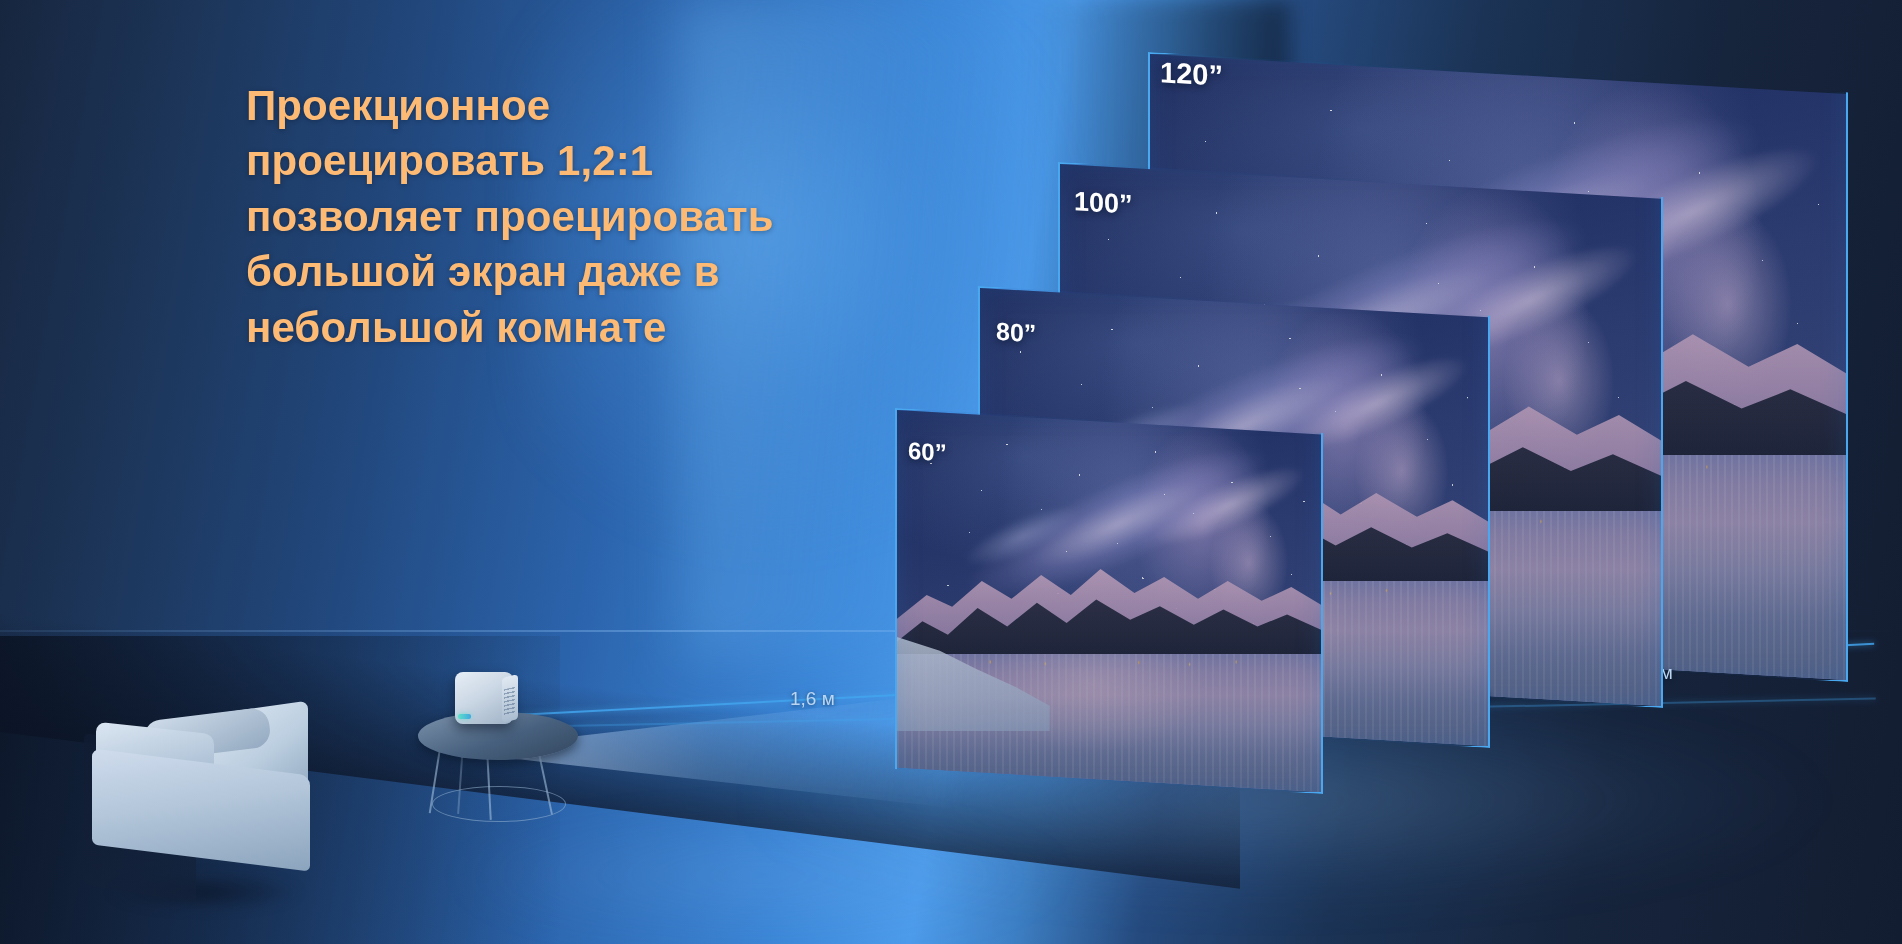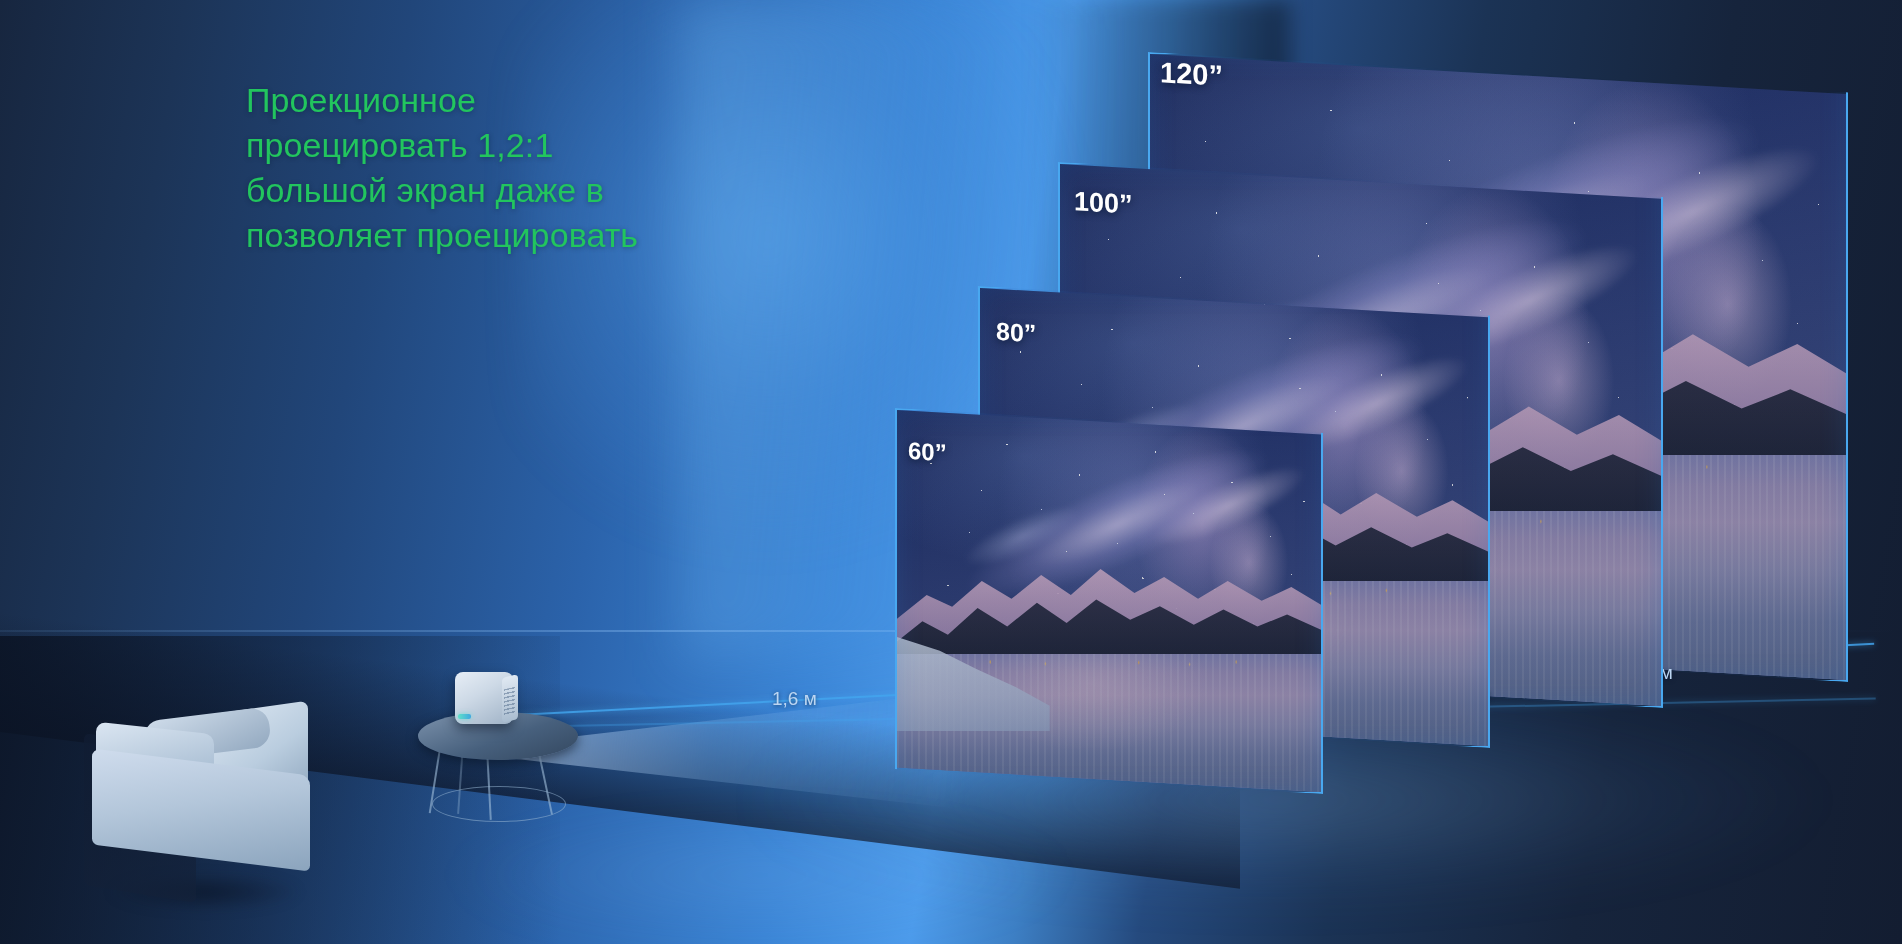--- a/index.html
+++ b/index.html
@@ -73,21 +73,21 @@
     filter:blur(20px);
   }
   .floor-darkleft{
     position:absolute;left:0;top:636px;width:560px;height:310px;
     background:linear-gradient(100deg,rgba(10,18,34,.82),rgba(12,22,40,.35) 60%,rgba(14,26,46,0));
   }
 
   
   .headline{
     position:absolute;left:246px;top:78px;width:640px;
-    color:#22c55e;font-weight:normal;font-size:34px;line-height:1.32;
+    color:#fdba74;font-weight:bold;font-size:42px;line-height:1.32;
     letter-spacing:.1px;
     text-shadow:0 1px 5px rgba(6,20,44,.38);
   }
   .headline div{white-space:nowrap;}
 
   
   .screen{position:absolute;}
   .screen .frame{
     position:absolute;inset:0;
     border:2px solid #49a8f0;
@@ -281,22 +281,23 @@
   <div class="floor"></div>
   <div class="floor-skew"></div>
   <div class="floor-edge"></div>
   <div class="floor-sheen"></div>
   <div class="floor-sheen2"></div>
   <div class="floor-darkleft"></div>
 
   <div class="headline">
     <div>Проекционное</div>
     <div>проецировать 1,2:1</div>
+    <div>позволяет проецировать</div>
     <div>большой экран даже в</div>
-    <div>позволяет проецировать</div>
+    <div>небольшой комнате</div>
   </div>
 
   <div class="beam"></div>
   <div class="ray" style="left:516px;top:714px;width:1360px;transform:rotate(-3.0deg);opacity:.85;"></div>
   <div class="ray" style="left:516px;top:726px;width:1360px;transform:rotate(-1.2deg);opacity:.35;"></div>
 
   <div class="screen" style="left:1148px;top:52px;width:700px;height:630px;clip-path:polygon(0 0,100% 6.4%,100% 100%,0 93.6%);">
     <div class="photo" style="clip-path:polygon(0 0,100% 6.4%,100% 100%,0 93.6%);">
       <div class="sky"></div>
       <div class="milky"></div>
@@ -359,21 +360,21 @@
       <div class="mtn-near"></div>
       <div class="lake"></div>
       <div class="lake-refl"></div>
       <div class="snow-left"></div>
       <div class="lights"></div>
       <div class="photo-dim"></div>
     </div>
     <div class="frame" style="clip-path:polygon(0 0,100% 6.4%,100% 100%,0 93.6%);"></div>
   </div>
   <div class="size-label" style="left:908px;top:438px;font-size:24px;transform:skewY(3.4deg);">60”</div>
-  <div class="dist-label" style="left:772px;top:688px;">1,6 м</div>
+  <div class="dist-label" style="left:790px;top:688px;">1,6 м</div>
 
   <div class="chair-shadow"></div>
   <div class="chair-dark"></div>
   <div class="chair-back"></div>
   <div class="chair-cush"></div>
   <div class="chair-arm"></div>
   <div class="chair-seat"></div>
 
   <div class="leg" style="left:440px;top:742px;height:72px;transform:rotate(9deg);"></div>
   <div class="leg" style="left:486px;top:748px;height:72px;transform:rotate(-3deg);"></div>

